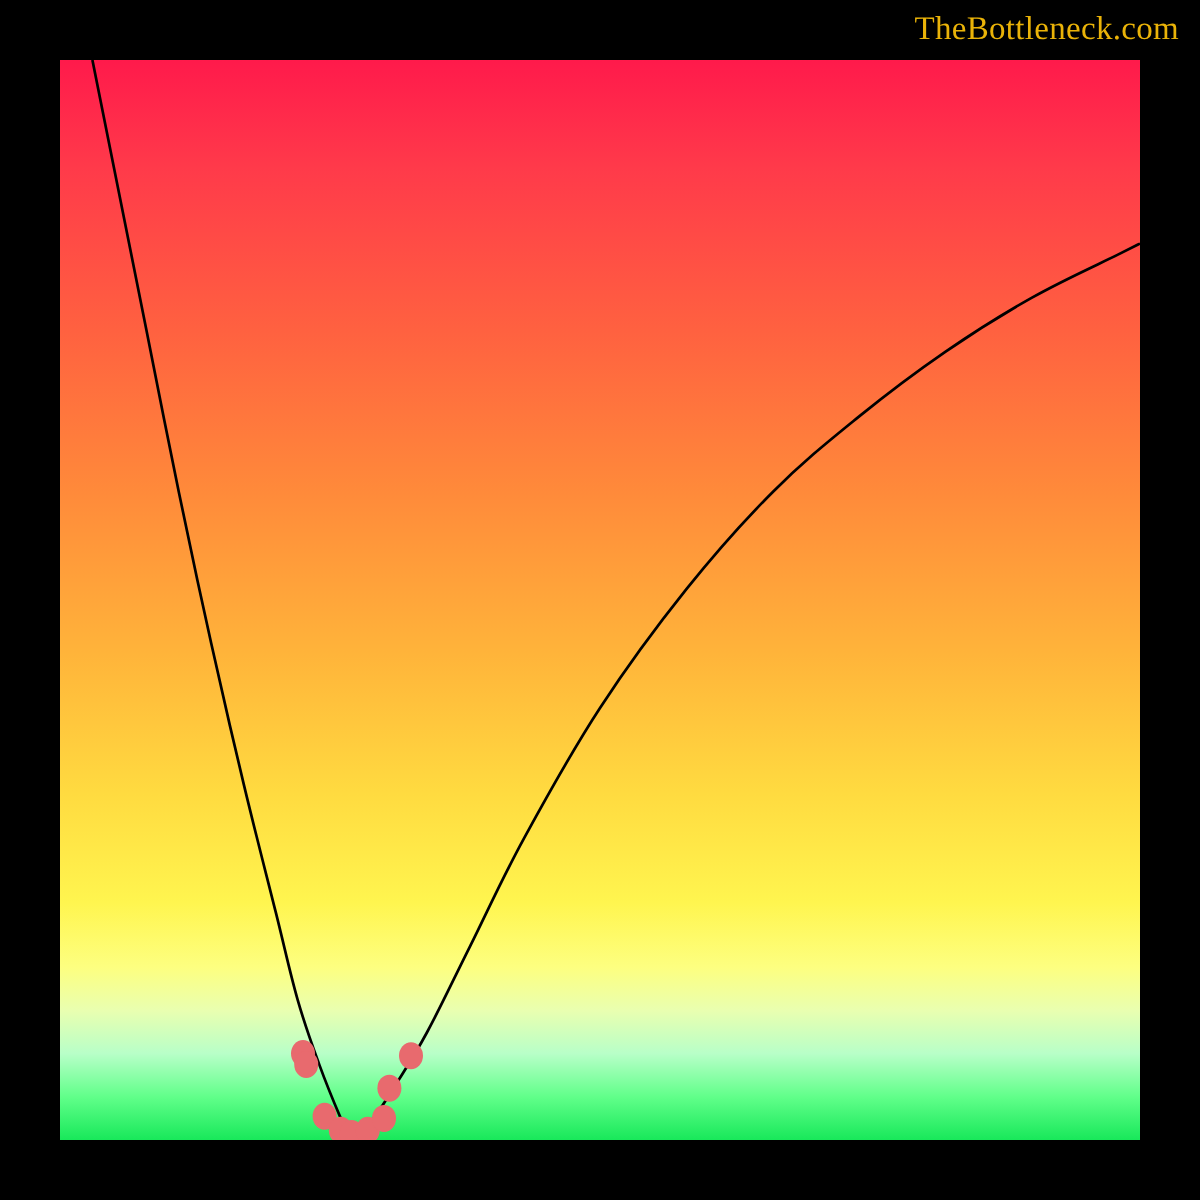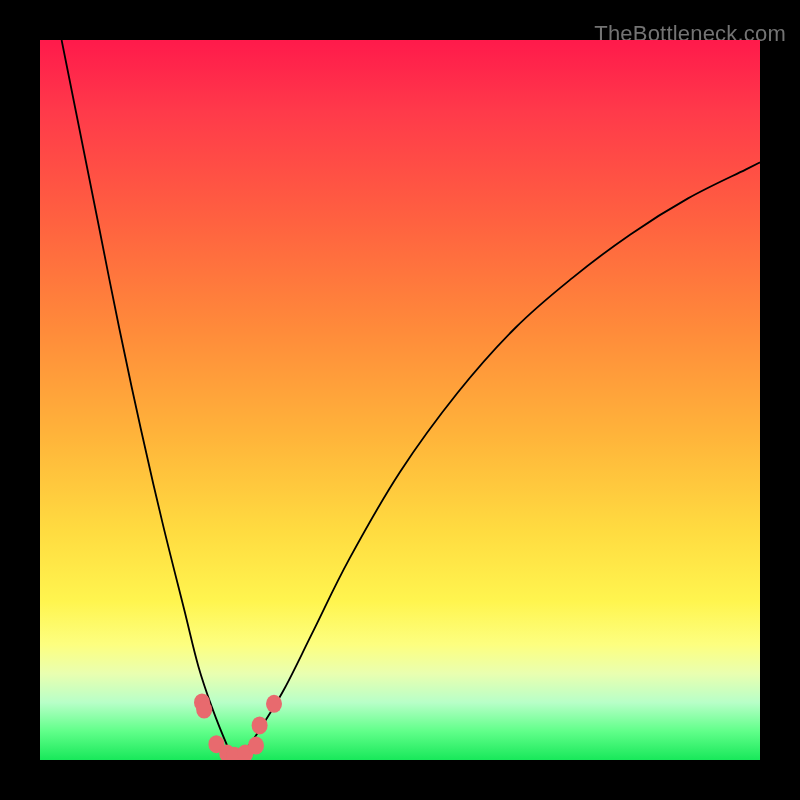--- a/index.html
+++ b/index.html
@@ -36,26 +36,27 @@
       #fff54f 78%,
       #fdff80 84%,
       #e9ffb0 88%,
       #b8ffc8 92%,
       #61ff8a 96%,
       #18e85a 100%
     );
   }
   .watermark {
     position: absolute;
-    top: 21px;
+    top: 6px;
     right: 14px;
-    color: #737373;
+    color: #eab308;
     font-size: 22px;
     font-weight: 500;
     letter-spacing: 0.2px;
+    font-family: Liberation Serif, serif;
   }
   svg.curves {
     position: absolute;
     left: 0;
     top: 0;
     width: 720px;
     height: 720px;
   }
   .curve {
     fill: none;

